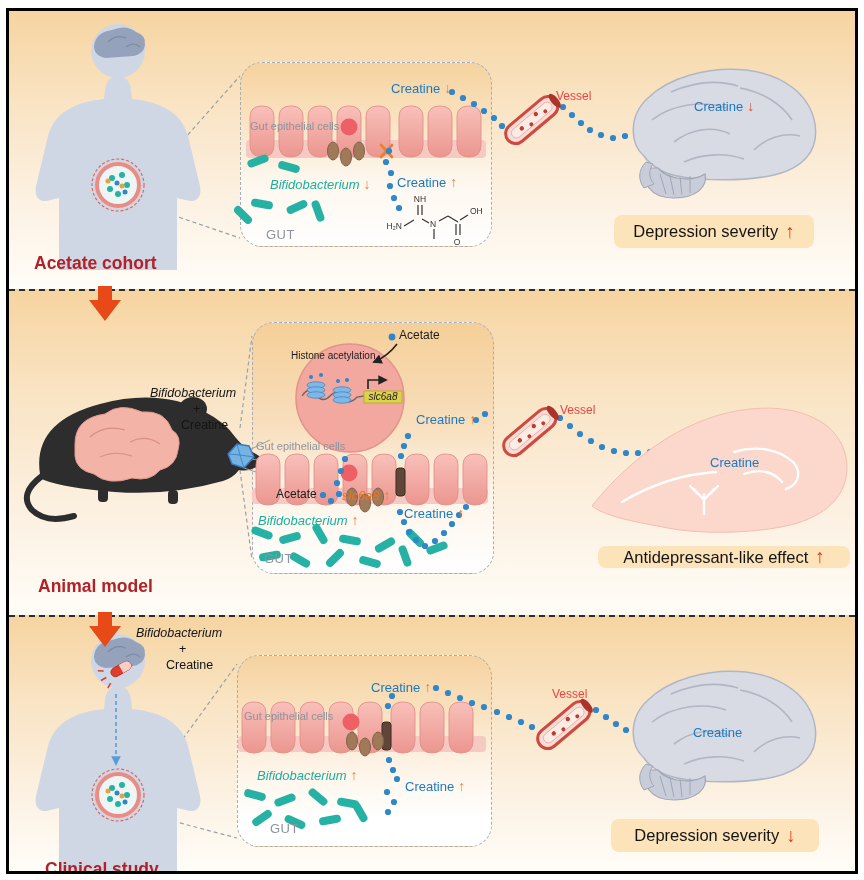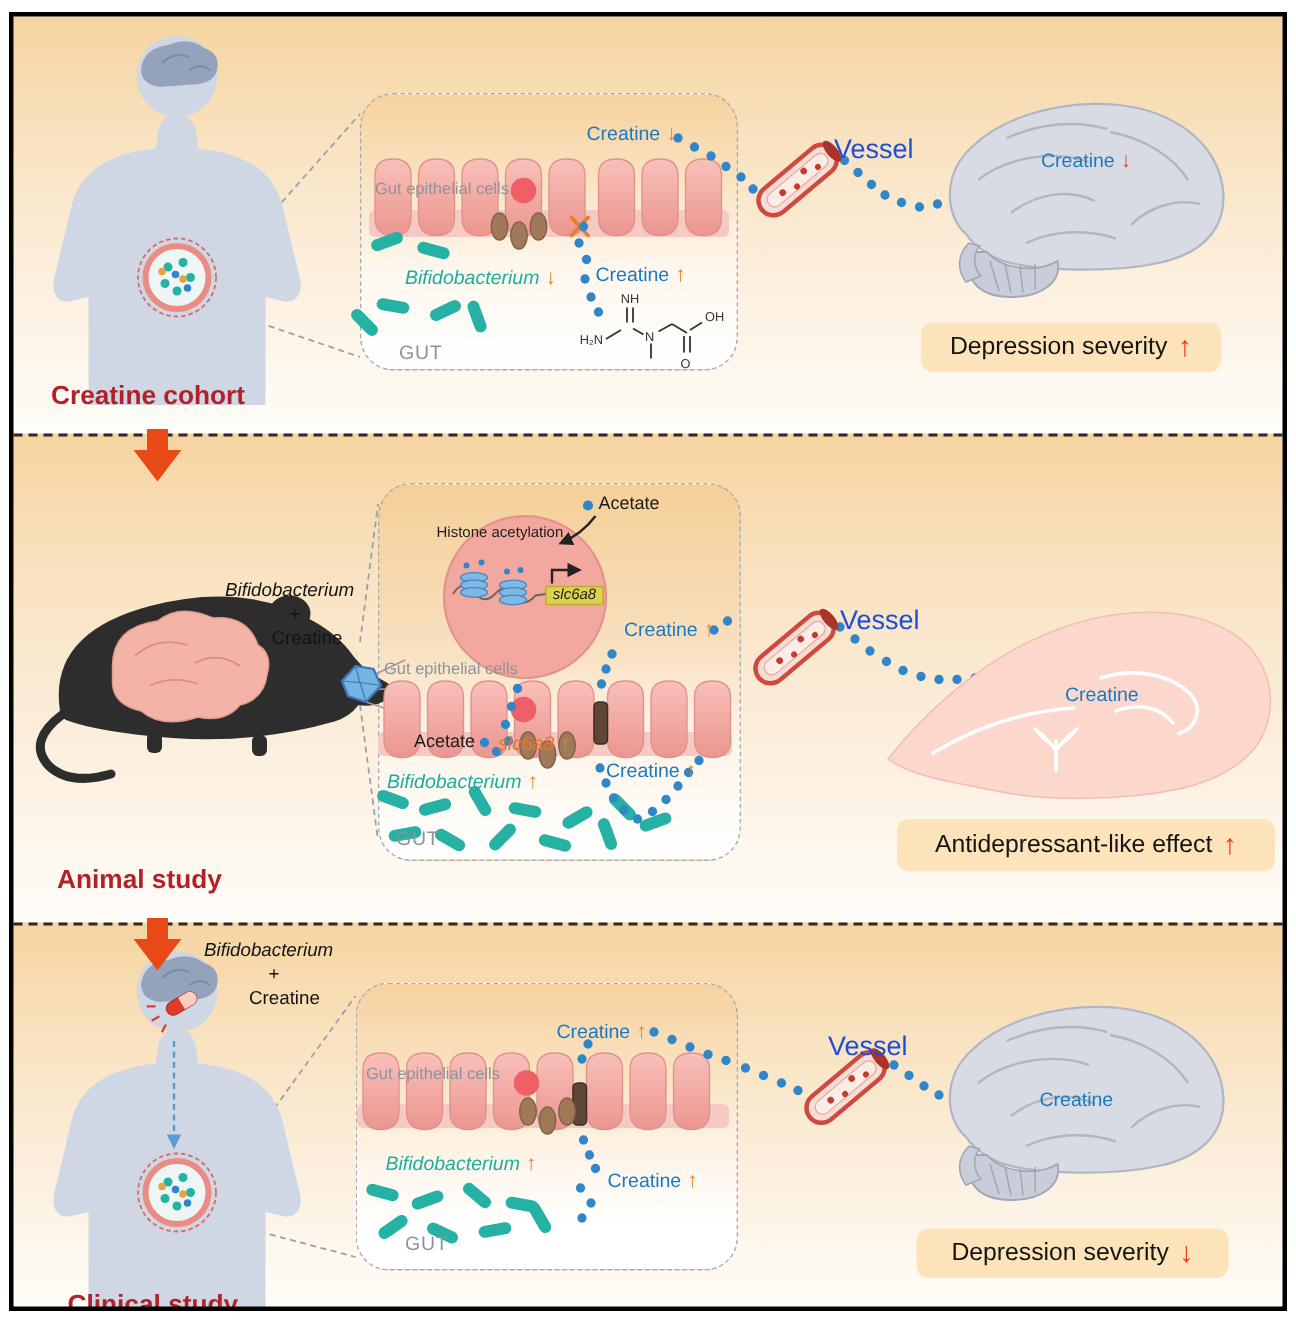--- a/index.html
+++ b/index.html
@@ -16,21 +16,21 @@
   #inset2{left:252px;top:322px;width:240px;height:250px;background:linear-gradient(180deg,#f5cf98 0%,#f8debc 40%,#fdf4e8 68%,#fff 100%)}
   #inset3{left:237px;top:655px;width:253px;height:190px;background:linear-gradient(180deg,#f6d2a0 0%,#f9e2c0 30%,#fdf3e6 58%,#fff 85%)}
   #art{position:absolute;left:0;top:0;z-index:3}
   .lbl{position:absolute;z-index:4;font-size:13px;line-height:1.1;white-space:nowrap}
   .blue{color:#1b79c0}
   .teal{color:#1fae9e;font-style:italic}
   .orangei{color:#e87627;font-style:italic}
   .blk{color:#1c1c1c}
   .glbl{color:#8d939c;font-size:11px}
   .gutlbl{color:#8d939c;font-size:13px;letter-spacing:.5px}
-  .vessel-lbl{color:#1d4ed8;font-size:18px}
+  .vessel-lbl{color:#ef4444;font-size:12px}
   .arr{font-weight:700;margin-left:4px;font-size:14px}
   .a-or{color:#e8812f}.a-red{color:#e8442e}
   .treat{position:absolute;z-index:4;font-size:12.5px;color:#141414;white-space:nowrap}
   .it{font-style:italic}
   .gene-lbl{position:absolute;z-index:4;width:38px;height:12px;line-height:12px;text-align:center;font-size:10px;font-style:italic;color:#1c1c1c}
   .badge{position:absolute;z-index:4;background:#fce3ba;border-radius:8px;display:flex;align-items:center;justify-content:center;gap:7px;font-size:16.5px;color:#141414}
   .badge .arr{font-size:19px;color:#e8380d;margin-left:0}
   .ptitle{position:absolute;z-index:4;font-weight:700;font-size:17.5px;color:#b22028;white-space:nowrap}
   .flow{position:absolute;z-index:4}
   .conn{stroke:#9aa0a8;stroke-width:1.2;stroke-dasharray:4 3;fill:none}
@@ -383,46 +383,46 @@
   <div class="lbl glbl" style="left:250px;top:120px">Gut epithelial cells</div>
   <div class="lbl teal" style="left:270px;top:177px"><span>Bifidobacterium</span><span class="arr a-or">↓</span></div>
   <div class="lbl blue" style="left:397px;top:175px"><span>Creatine</span><span class="arr a-or">↑</span></div>
   <div class="lbl gutlbl" style="left:266px;top:228px">GUT</div>
   <div class="lbl vessel-lbl" style="left:556px;top:90px">Vessel</div>
   <div class="lbl blue" style="left:694px;top:99px"><span>Creatine</span><span class="arr a-red">↓</span></div>
   <div class="badge" style="left:614px;top:215px;width:200px;height:33px">
       <span>Depression severity</span>
       <span class="arr">↑</span>
     </div>
-  <div class="ptitle" style="left:34px;top:253px">Creatine cohort</div>
+  <div class="ptitle" style="left:34px;top:253px">Acetate cohort</div>
 
   <svg class="flow" style="left:88px;top:286px" width="34" height="36">
       <polygon points="10,0 24,0 24,14 33,14 17,35 1,14 10,14" fill="#e84a17"></polygon>
     </svg>
 
   <div class="treat it" style="left:150px;top:386px">Bifidobacterium</div>
   <div class="treat" style="left:193px;top:402px">+</div>
   <div class="treat" style="left:181px;top:418px">Creatine</div>
   <div class="lbl blk" style="left:399px;top:329px;font-size:12px">Acetate</div>
   <div class="lbl blk" style="left:291px;top:350px;font-size:10px">Histone acetylation</div>
   <div class="gene-lbl" style="left:364px;top:391px">slc6a8</div>
   <div class="lbl blue" style="left:416px;top:412px"><span>Creatine</span><span class="arr a-or">↑</span></div>
   <div class="lbl glbl" style="left:256px;top:440px">Gut epithelial cells</div>
   <div class="lbl blk" style="left:276px;top:488px;font-size:12px">Acetate</div>
-  <div class="lbl orangei" style="left:332px;top:488px"><span>slc6a8</span><span class="arr a-or">↑</span></div>
+  <div class="lbl orangei" style="left:342px;top:488px"><span>slc6a8</span><span class="arr a-or">↑</span></div>
   <div class="lbl teal" style="left:258px;top:513px"><span>Bifidobacterium</span><span class="arr a-or">↑</span></div>
   <div class="lbl blue" style="left:404px;top:506px"><span>Creatine</span><span class="arr a-or">↑</span></div>
   <div class="lbl gutlbl" style="left:264px;top:552px">GUT</div>
   <div class="lbl vessel-lbl" style="left:560px;top:404px">Vessel</div>
   <div class="lbl blue" style="left:710px;top:456px">Creatine</div>
-  <div class="badge" style="left:598px;top:546px;width:252px;height:35px">
+  <div class="badge" style="left:598px;top:546px;width:252px;height:22px">
       <span>Antidepressant-like effect</span>
       <span class="arr">↑</span>
     </div>
-  <div class="ptitle" style="left:38px;top:576px">Animal study</div>
+  <div class="ptitle" style="left:38px;top:576px">Animal model</div>
 
   <svg class="flow" style="left:88px;top:612px" width="34" height="36">
       <polygon points="10,0 24,0 24,14 33,14 17,35 1,14 10,14" fill="#e84a17"></polygon>
     </svg>
 
   <div class="treat it" style="left:136px;top:626px">Bifidobacterium</div>
   <div class="treat" style="left:179px;top:642px">+</div>
   <div class="treat" style="left:166px;top:658px">Creatine</div>
   <div class="lbl blue" style="left:371px;top:680px"><span>Creatine</span><span class="arr a-or">↑</span></div>
   <div class="lbl glbl" style="left:244px;top:710px">Gut epithelial cells</div>

